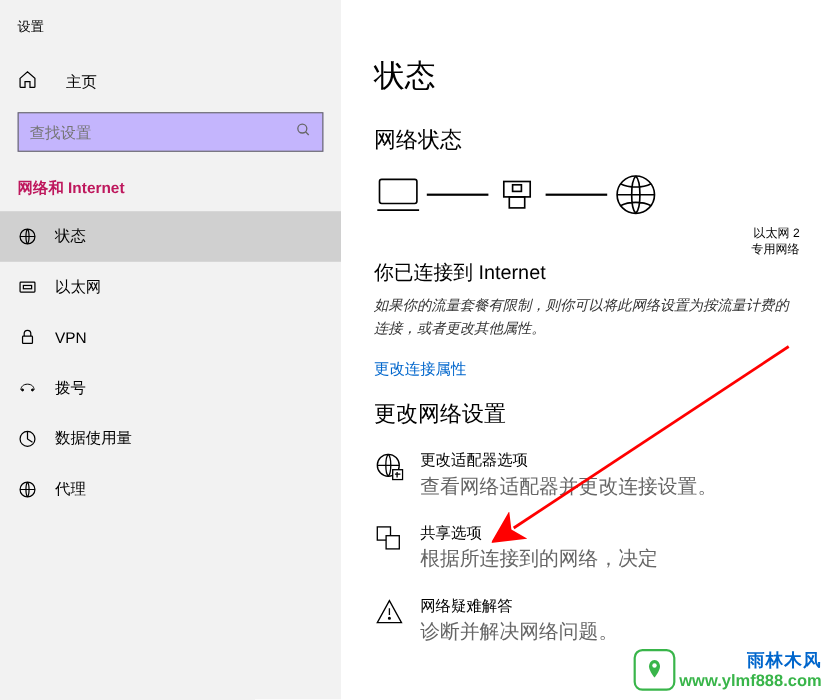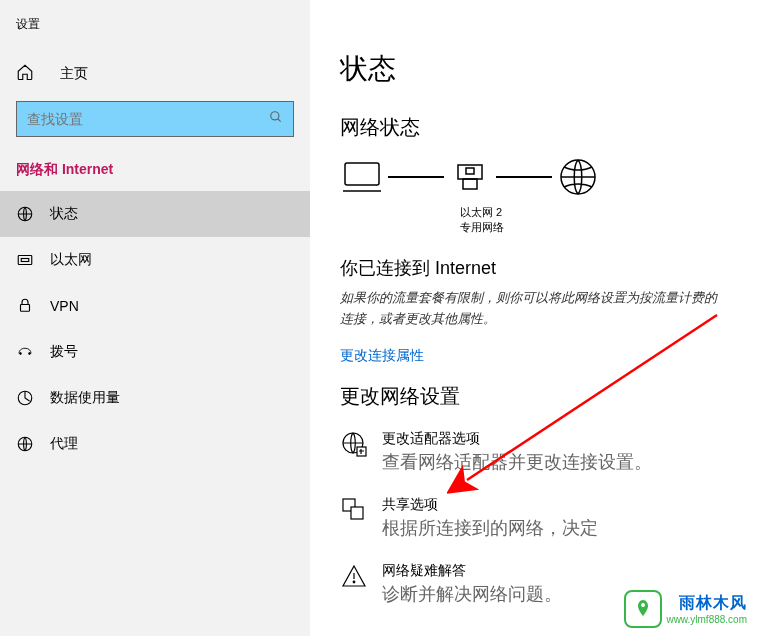--- a/index.html
+++ b/index.html
@@ -2,52 +2,52 @@
 <html><head>
   <meta charset="utf-8">
   <style>
     * { margin: 0; padding: 0; box-sizing: border-box; font-family: "Microsoft YaHei", "Segoe UI", sans-serif; }
     body { width: 757px; height: 636px; background: #ffffff; display: flex; overflow: hidden; position: relative; }
     
     .sidebar { width: 310px; background: #f2f2f2; height: 100%; padding-top: 12px; }
     .app-title { font-size: 12px; padding: 4px 16px 20px; color: #000; }
     .home-row { display: flex; align-items: center; padding: 10px 16px 16px; gap: 26px; cursor: pointer; }
     .home-row span.label { font-size: 14px; }
-    .search-box { margin: 0 16px 24px; border: 1px solid #666; height: 36px; display: flex; align-items: center; padding: 0 10px; background: #7dd3fc; }
+    .search-box { margin: 0 16px 24px; border: 1px solid #666; height: 36px; display: flex; align-items: center; padding: 0 10px; background: #c4b5fd; }
     .search-box input { flex: 1; border: none; outline: none; background: transparent; font-size: 14px; color: #666; }
     .section-header { font-size: 14px; font-weight: 700; padding: 0 16px 12px; color: #be185d; }
     .nav-item { display: flex; align-items: center; gap: 16px; padding: 14px 16px; cursor: pointer; font-size: 14px; color: #000; }
     .nav-item.selected { background: #d0d0d0; }
     .nav-item .icon { width: 18px; height: 18px; display: flex; align-items: center; justify-content: center; }
     
     .main { flex: 1; padding: 50px 30px 20px; overflow: hidden; position: relative; }
     .page-title { font-size: 28px; font-weight: 400; margin-bottom: 26px; }
     .section-title { font-size: 20px; font-weight: 400; margin-bottom: 16px; }
     
     .diagram { display: flex; align-items: center; gap: 4px; margin-bottom: 8px; margin-top: 10px; }
     .diag-icon { width: 44px; height: 40px; display: flex; align-items: center; justify-content: center; }
     .diag-line { width: 56px; height: 2px; background: #000; }
-    .diag-labels { text-align: left; font-size: 11px; line-height: 1.4; margin-left: 120px; margin-bottom: 20px; }
+    .diag-labels { text-align: right; font-size: 11px; line-height: 1.4; margin-left: 120px; }
     
     .connected-title { font-size: 18px; margin-bottom: 8px; }
     .connected-desc { font-size: 13px; line-height: 1.6; color: #333; margin-bottom: 18px; font-style: italic; }
     .link { color: #0066cc; font-size: 14px; display: block; margin-bottom: 18px; cursor: pointer; }
     
     .change-title { font-size: 20px; font-weight: 400; margin-top: 10px; margin-bottom: 20px; }
     .option-row { display: flex; gap: 14px; margin-bottom: 22px; cursor: pointer; }
     .option-row .icon { width: 28px; height: 28px; flex-shrink: 0; display: flex; align-items: center; justify-content: center; }
     .option-row .text .title { font-size: 14px; color: #000; }
     .option-row .text .desc { font-size: 18px; color: #666; margin-top: 2px; }
     
     .arrow { position: absolute; top: 310px; right: 30px; pointer-events: none; }
     .watermark { position: absolute; bottom: 8px; right: 10px; display: flex; align-items: center; gap: 4px; }
     .wm-logo { width: 38px; height: 38px; border: 2px solid #39b54a; border-radius: 8px; display: flex; align-items: center; justify-content: center; background: #fff; }
     .wm-text { display: flex; flex-direction: column; align-items: flex-end; }
     .wm-cn { font-size: 16px; font-weight: bold; color: #0066cc; letter-spacing: 1px; }
-    .wm-url { font-size: 10px; color: #39b54a; font-weight: normal; }
+    .wm-url { font-size: 15px; color: #39b54a; font-weight: bold; }
   </style>
 </head>
 <body>
 
 <div class="sidebar">
   <div class="app-title">设置</div>
 
   <div class="home-row">
     <span class="icon">
       <svg width="18" height="18" viewBox="0 0 24 24" fill="none" stroke="#000" stroke-width="1.5">

